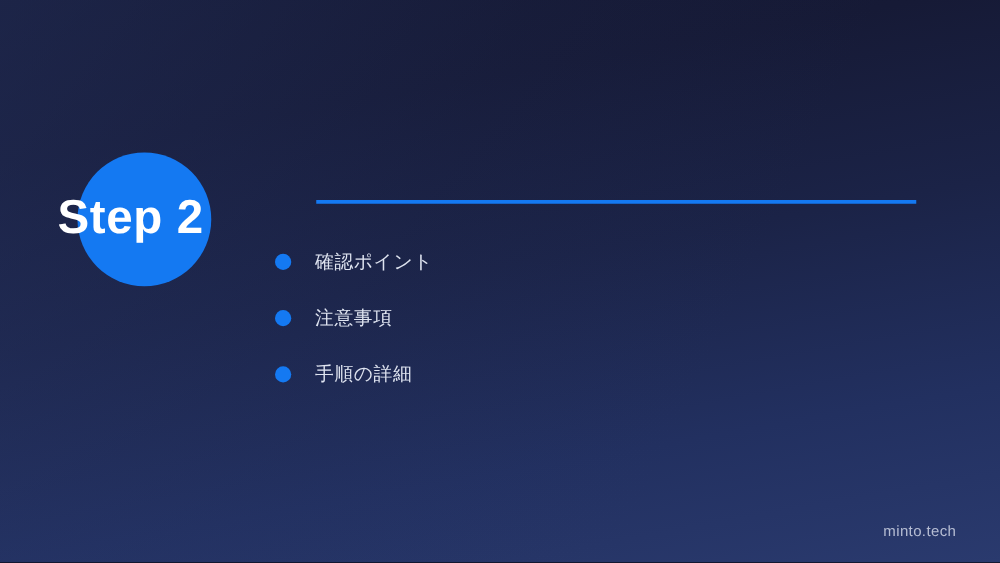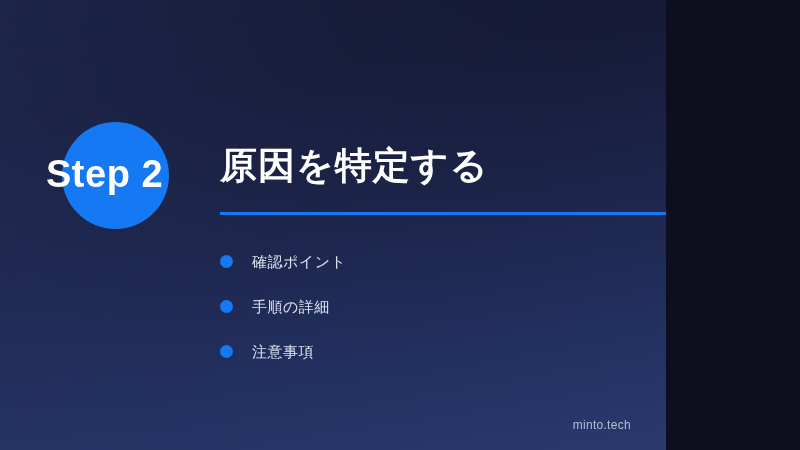--- a/index.html
+++ b/index.html
@@ -8,21 +8,21 @@
     padding: 0;
     background: #0d0f1f;
   }
   body {
     font-family: "Liberation Sans", "DejaVu Sans", sans-serif;
   }
 
   
   .slide {
     position: relative;
-    width: 666px;
+    width: 800px;
     height: 450px;
     overflow: hidden;
     background: linear-gradient(170deg,
                 #141730 0%,
                 #161a36 22%,
                 #1b2347 48%,
                 #223060 76%,
                 #2a3a6e 100%);
   }
 
@@ -137,39 +137,38 @@
 </head>
 <body>
 
 <div class="slide">
 
   <div class="step-circle"></div>
   <div class="step-label">Step 2</div>
 
   <div class="content">
 
-    <h1 class="title">原因を特定する</h1>
 
     <hr class="divider">
 
     <ul class="bullet-list">
 
       <li class="bullet-item">
         <span class="bullet-dot"></span>
         <span class="bullet-text">確認ポイント</span>
       </li>
 
       <li class="bullet-item">
         <span class="bullet-dot"></span>
-        <span class="bullet-text">手順の詳細</span>
+        <span class="bullet-text">注意事項</span>
       </li>
 
       <li class="bullet-item">
         <span class="bullet-dot"></span>
-        <span class="bullet-text">注意事項</span>
+        <span class="bullet-text">手順の詳細</span>
       </li>
 
     </ul>
   </div>
 
   <div class="watermark">minto.tech</div>
 
 </div>
 
 </body></html>

